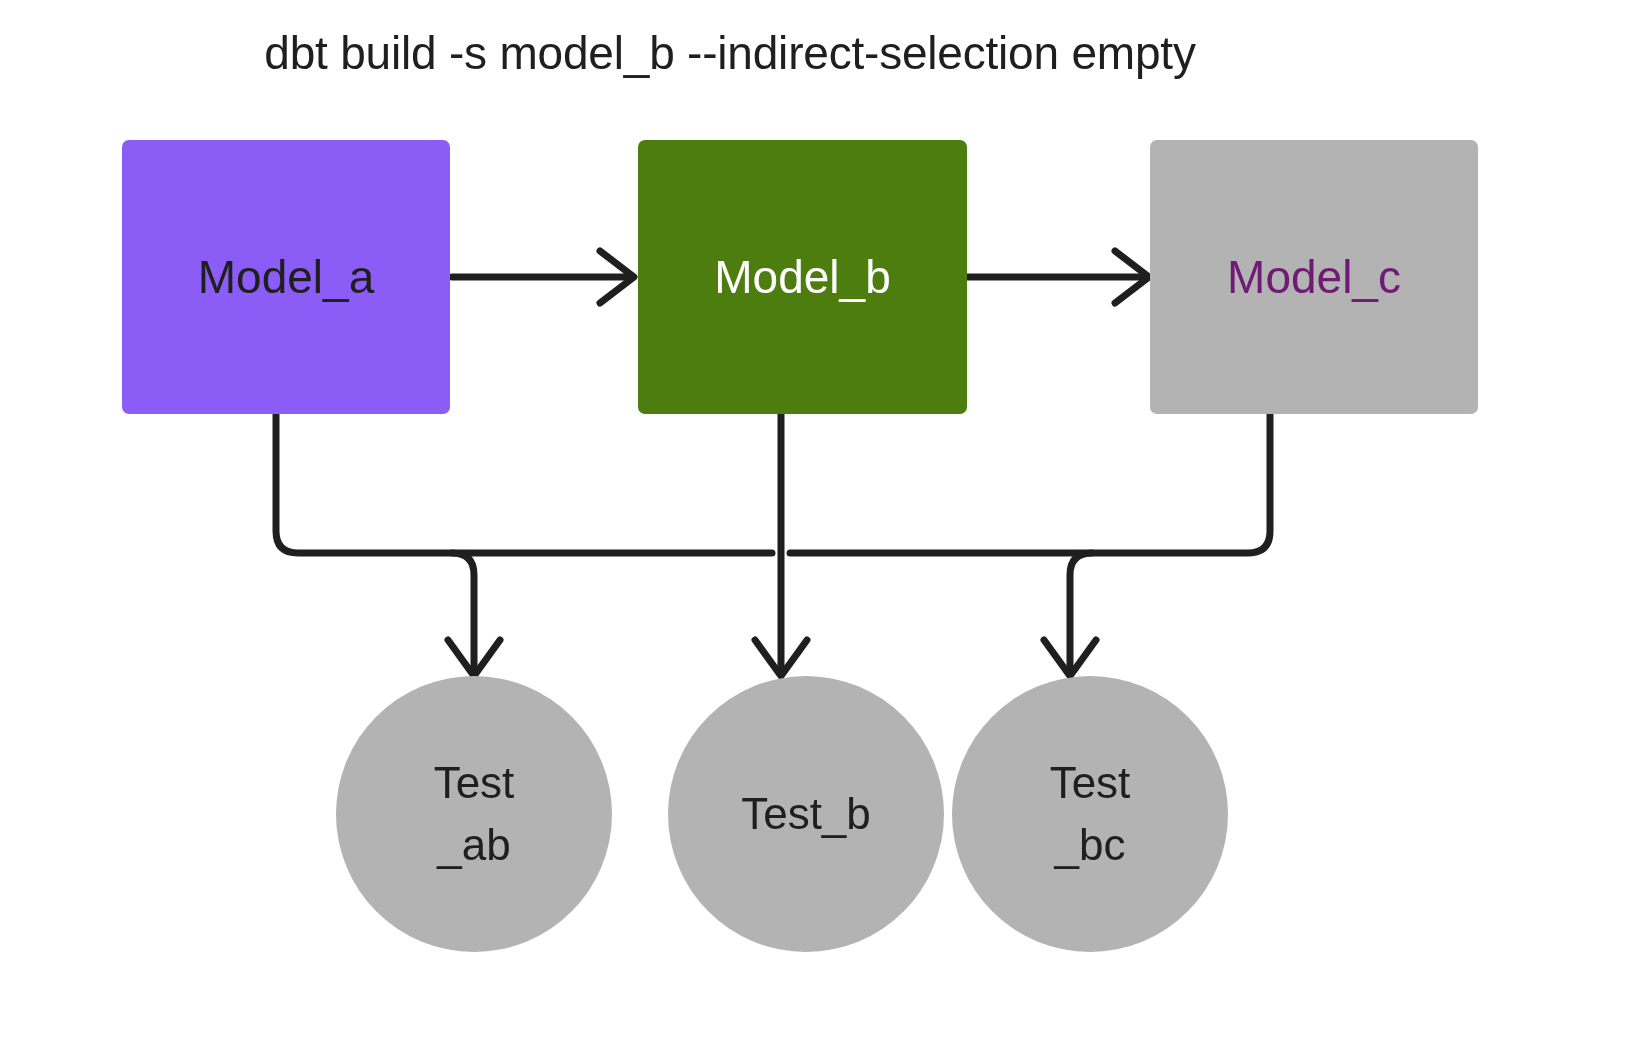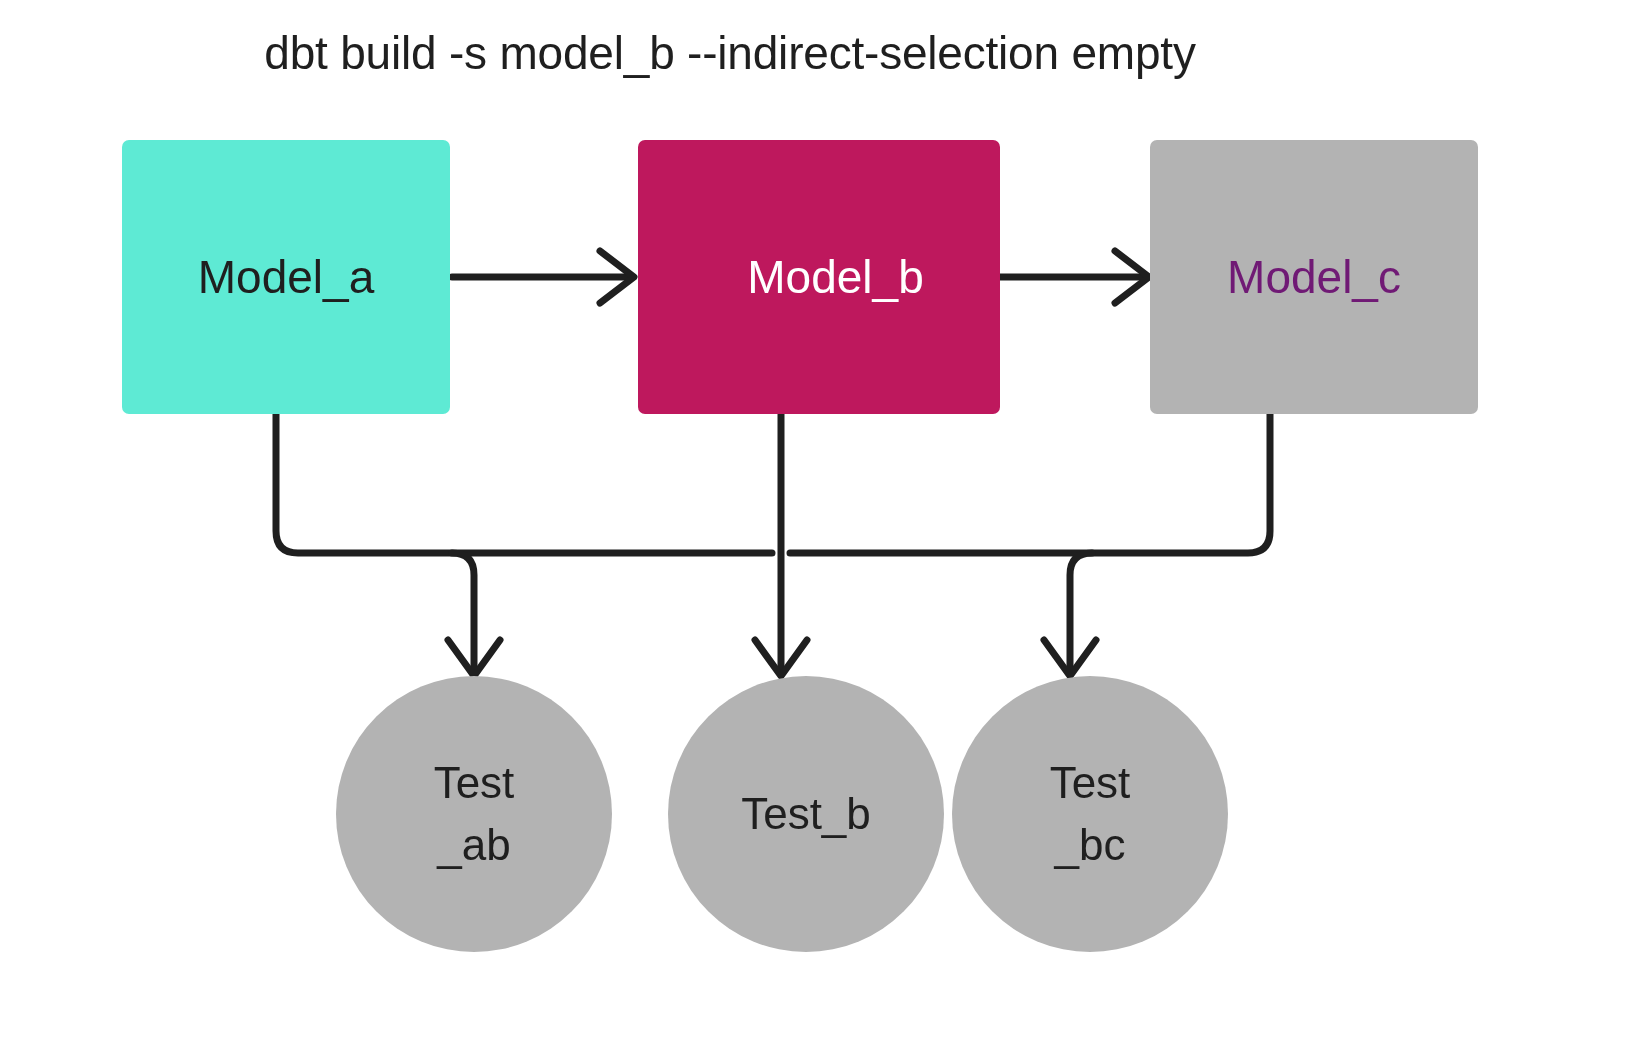--- a/index.html
+++ b/index.html
@@ -107,25 +107,25 @@
       </g>
 
       <g>
         <path d="M 1092 553 Q 1070 553 1070 575 L 1070 672"></path>
         <path d="M 1044 640 L 1070 676 L 1096 640"></path>
       </g>
 
     </g>
   </svg>
 
-  <div class="node-box" style="left:122px; top:140px; width:328px; height:274px; background:#5eead4; color:#1f1f1f;justify-content:center;">
+  <div class="node-box" style="left:122px; top:140px; width:328px; height:274px; background:#8b5cf6; color:#1f1f1f;justify-content:center;">
     <span class="nlabel">Model_a</span>
   </div>
 
-  <div class="node-box" style="left:638px; top:140px; width:329px; height:274px; background:#be185d; color:#ffffff;padding-left:33px;">
+  <div class="node-box" style="left:638px; top:140px; width:329px; height:274px; background:#4d7c0f; color:#ffffff;">
     <span class="nlabel">Model_b</span>
   </div>
 
   <div class="node-box" style="left:1150px; top:140px; width:328px; height:274px; background:#b3b3b3; color:#701a75;">
     <span class="nlabel">Model_c</span>
   </div>
 
   <div class="node-circle" style="left:336px; top:676px; width:276px; height:276px; background:#b3b3b3;">
     <span class="ln">Test</span>
     <span class="ln">_ab</span>

